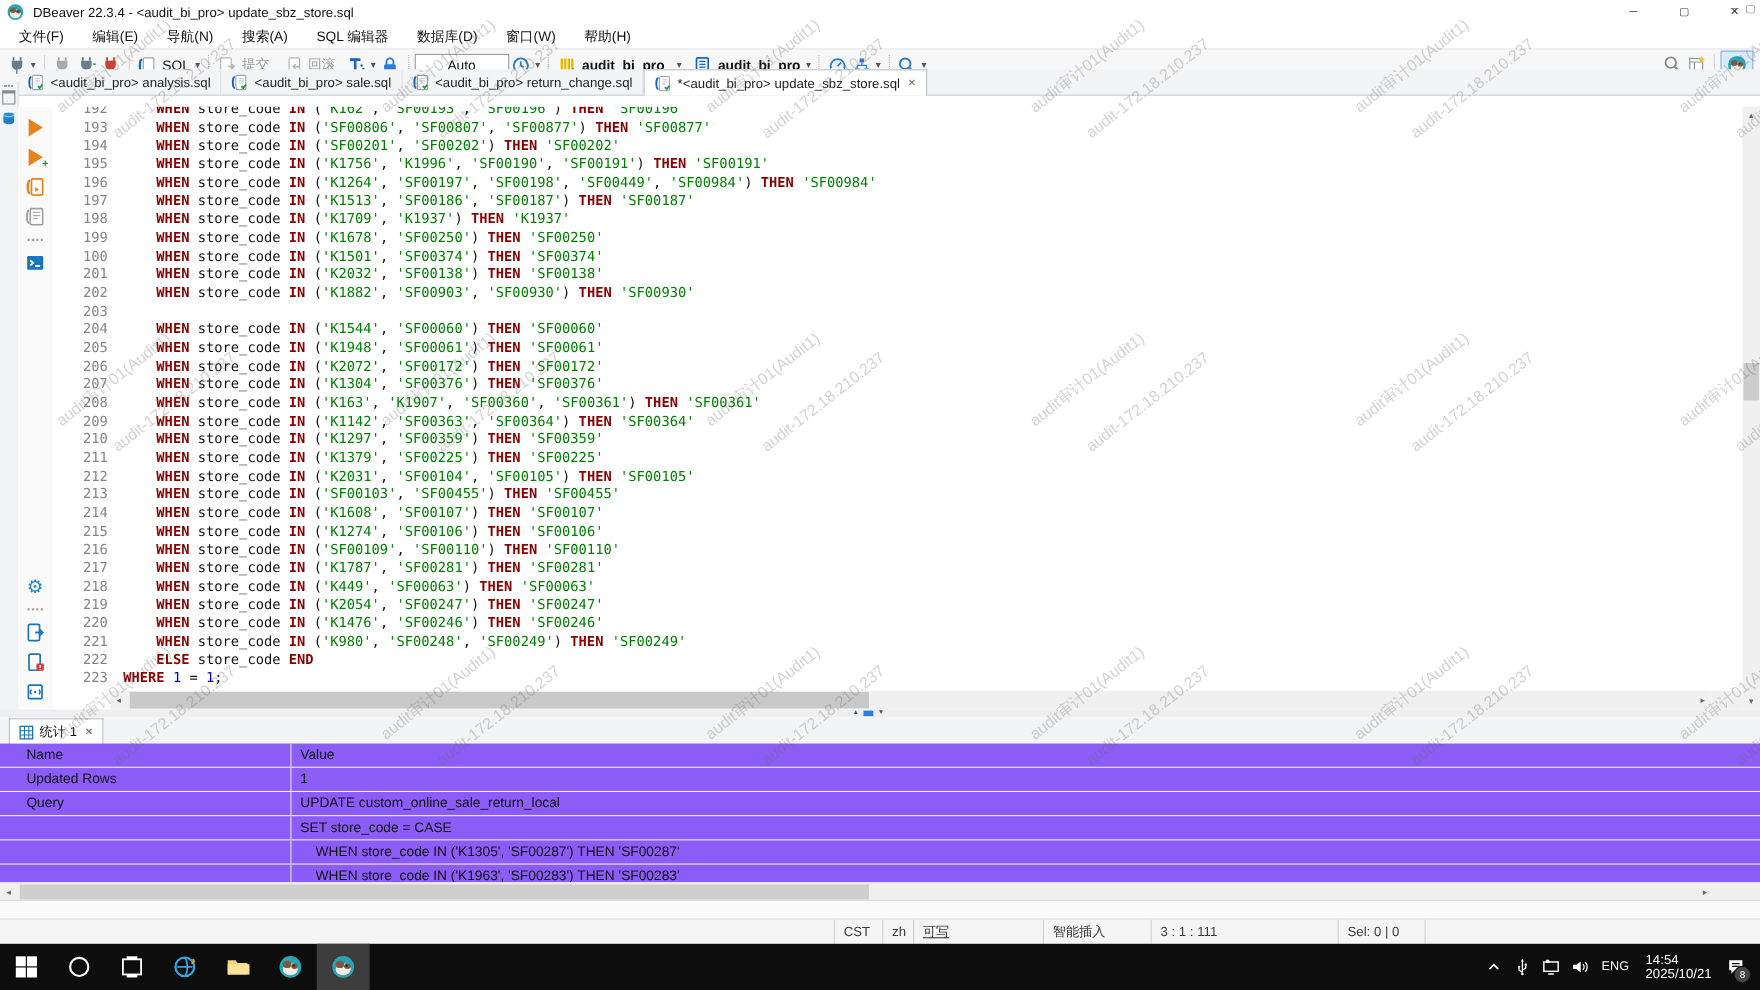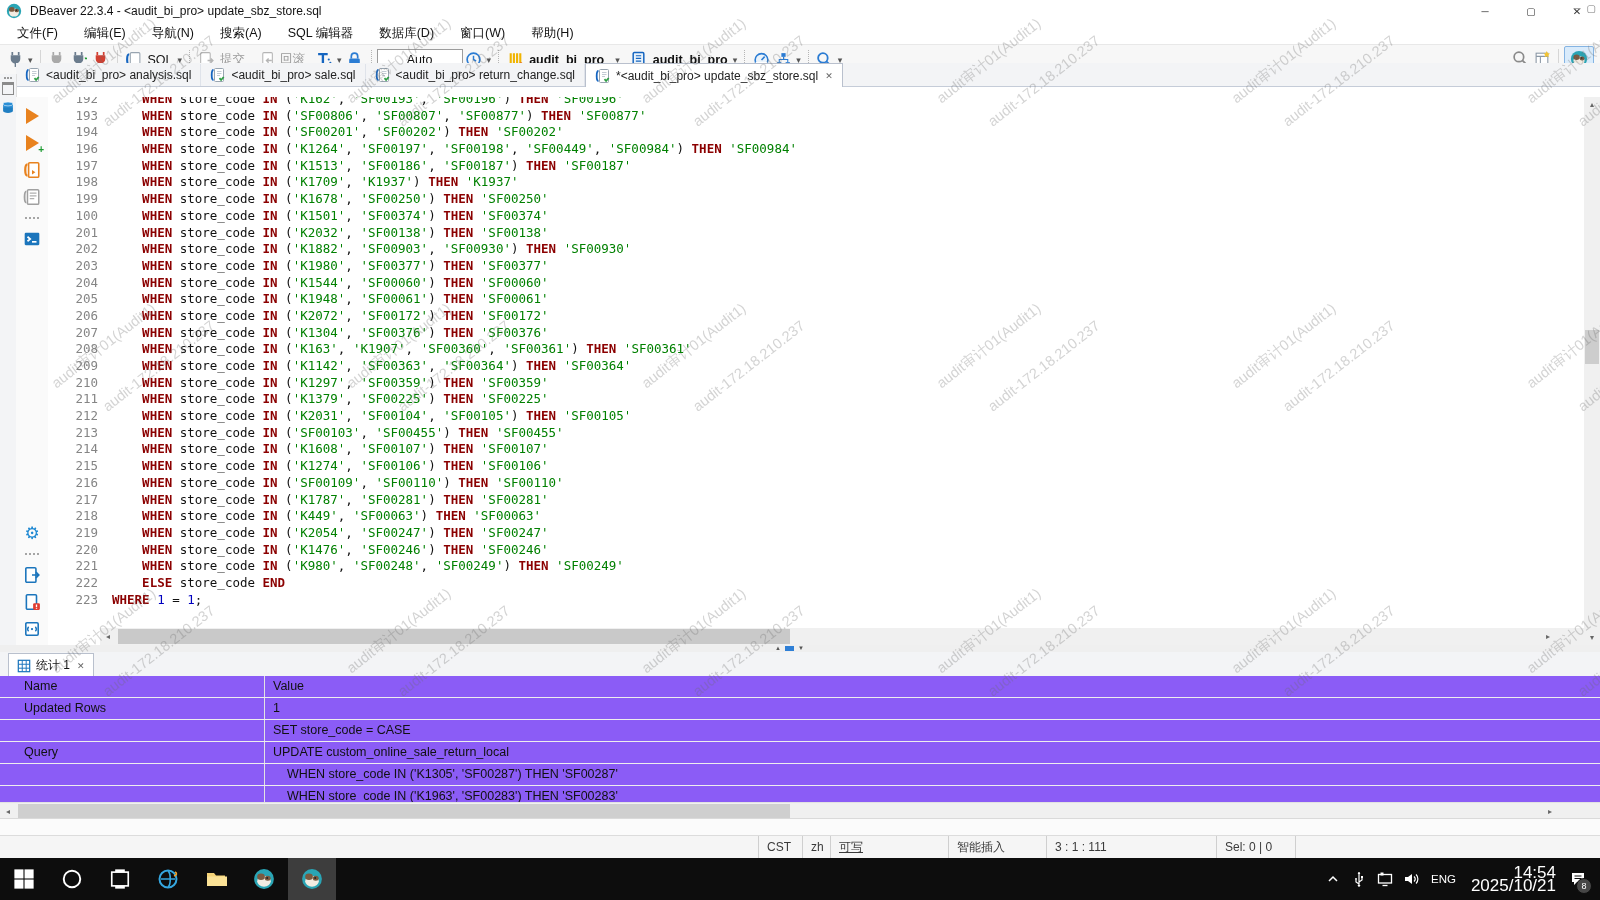--- a/index.html
+++ b/index.html
@@ -96,21 +96,21 @@
   .seg:nth-child(6){width:80px;border-right:1px solid #cfcfcf;}
   
   .taskbar{position:absolute;left:0;top:858px;width:1600px;height:42px;background:#0d0d0d;display:flex;align-items:stretch;}
   .tbi{width:48px;height:42px;display:flex;align-items:center;justify-content:center;}
   .tbi svg{width:22px;height:22px;}
   .tbi.active{background:#3d3d3d;}
   .tray{position:absolute;right:2px;top:858px;height:42px;display:flex;align-items:center;}
   .tri-item{height:42px;display:flex;align-items:center;justify-content:center;padding:0 5px;color:#fff;}
   .tri-item svg{width:16px;height:16px;}
   .tray-lang{font-size:11.5px;color:#fff;padding:0 7px;}
-  .tray-clock{text-align:right;color:#fff;font-size:17px;line-height:13px;padding:0 8px;}
+  .tray-clock{color:#fff;font-size:12px;line-height:13px;padding:0 8px;}
   .notif{position:relative;padding:0 12px 0 6px;}
   .notif-badge{position:absolute;right:6px;bottom:6px;width:14px;height:14px;border-radius:50%;background:#464646;border:1px solid #0d0d0d;color:#fff;font-size:9px;line-height:14px;text-align:center;}
   
   .wm-layer{position:absolute;left:0;top:0;width:1600px;height:858px;overflow:hidden;pointer-events:none;z-index:60;}
   .wm{position:absolute;transform:rotate(-38deg);transform-origin:left top;white-space:nowrap;
       font-size:14.5px;color:rgba(110,110,110,0.30);line-height:50px;}
   .wm .wm2{display:block;margin-left:26px;}
   .wm .wm1{display:block;}
 </style>
 </head>
@@ -430,20 +430,24 @@
   </div>
         <div class="cl">
     <span class="ln">193</span>
     <span class="code">    <span class="k">WHEN</span> store_code <span class="k">IN</span> (<span class="s">'SF00806'</span>, <span class="s">'SF00807'</span>, <span class="s">'SF00877'</span>) <span class="k">THEN</span> <span class="s">'SF00877'</span></span>
   </div>
         <div class="cl">
     <span class="ln">194</span>
     <span class="code">    <span class="k">WHEN</span> store_code <span class="k">IN</span> (<span class="s">'SF00201'</span>, <span class="s">'SF00202'</span>) <span class="k">THEN</span> <span class="s">'SF00202'</span></span>
   </div>
         <div class="cl">
+    <span class="ln">195</span>
+    <span class="code">    <span class="k">WHEN</span> store_code <span class="k">IN</span> (<span class="s">'K1756'</span>, <span class="s">'K1996'</span>, <span class="s">'SF00190'</span>, <span class="s">'SF00191'</span>) <span class="k">THEN</span> <span class="s">'SF00191'</span></span>
+  </div>
+        <div class="cl">
     <span class="ln">196</span>
     <span class="code">    <span class="k">WHEN</span> store_code <span class="k">IN</span> (<span class="s">'K1264'</span>, <span class="s">'SF00197'</span>, <span class="s">'SF00198'</span>, <span class="s">'SF00449'</span>, <span class="s">'SF00984'</span>) <span class="k">THEN</span> <span class="s">'SF00984'</span></span>
   </div>
         <div class="cl">
     <span class="ln">197</span>
     <span class="code">    <span class="k">WHEN</span> store_code <span class="k">IN</span> (<span class="s">'K1513'</span>, <span class="s">'SF00186'</span>, <span class="s">'SF00187'</span>) <span class="k">THEN</span> <span class="s">'SF00187'</span></span>
   </div>
         <div class="cl">
     <span class="ln">198</span>
     <span class="code">    <span class="k">WHEN</span> store_code <span class="k">IN</span> (<span class="s">'K1709'</span>, <span class="s">'K1937'</span>) <span class="k">THEN</span> <span class="s">'K1937'</span></span>
@@ -459,21 +463,20 @@
         <div class="cl">
     <span class="ln">201</span>
     <span class="code">    <span class="k">WHEN</span> store_code <span class="k">IN</span> (<span class="s">'K2032'</span>, <span class="s">'SF00138'</span>) <span class="k">THEN</span> <span class="s">'SF00138'</span></span>
   </div>
         <div class="cl">
     <span class="ln">202</span>
     <span class="code">    <span class="k">WHEN</span> store_code <span class="k">IN</span> (<span class="s">'K1882'</span>, <span class="s">'SF00903'</span>, <span class="s">'SF00930'</span>) <span class="k">THEN</span> <span class="s">'SF00930'</span></span>
   </div>
         <div class="cl">
     <span class="ln">203</span>
-    <span class="code">    <span class="k">WHEN</span> store_code <span class="k">IN</span> (<span class="s">'K1980'</span>, <span class="s">'SF00377'</span>) <span class="k">THEN</span> <span class="s">'SF00377'</span></span>
   </div>
         <div class="cl">
     <span class="ln">204</span>
     <span class="code">    <span class="k">WHEN</span> store_code <span class="k">IN</span> (<span class="s">'K1544'</span>, <span class="s">'SF00060'</span>) <span class="k">THEN</span> <span class="s">'SF00060'</span></span>
   </div>
         <div class="cl">
     <span class="ln">205</span>
     <span class="code">    <span class="k">WHEN</span> store_code <span class="k">IN</span> (<span class="s">'K1948'</span>, <span class="s">'SF00061'</span>) <span class="k">THEN</span> <span class="s">'SF00061'</span></span>
   </div>
         <div class="cl">
@@ -586,26 +589,26 @@
   <div class="stats-table" id="statsTable">
     <div class="trow">
       <div class="tc namec">Name</div>
       <div class="tc valuec">Value</div>
     </div>
   <div class="trow">
     <div class="tc namec">Updated Rows</div>
     <div class="tc valuec">1</div>
   </div>
       <div class="trow">
+    <div class="tc namec">Query</div>
+    <div class="tc valuec">UPDATE custom_online_sale_return_local</div>
+  </div>
+      <div class="trow">
     <div class="tc namec"></div>
     <div class="tc valuec">SET store_code = CASE</div>
-  </div>
-      <div class="trow">
-    <div class="tc namec">Query</div>
-    <div class="tc valuec">UPDATE custom_online_sale_return_local</div>
   </div>
       <div class="trow">
     <div class="tc namec"></div>
     <div class="tc valuec">    WHEN store_code IN ('K1305', 'SF00287') THEN 'SF00287'</div>
   </div>
       <div class="trow">
     <div class="tc namec"></div>
     <div class="tc valuec">    WHEN store_code IN ('K1963', 'SF00283') THEN 'SF00283'</div>
   </div>
     </div>

